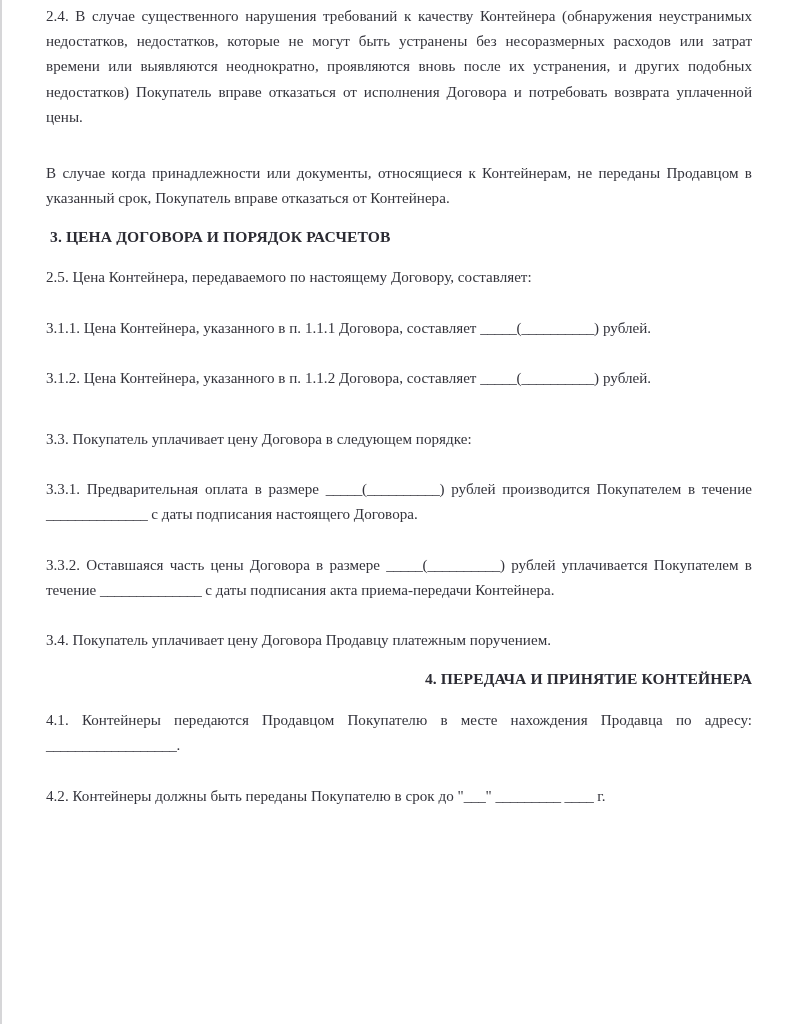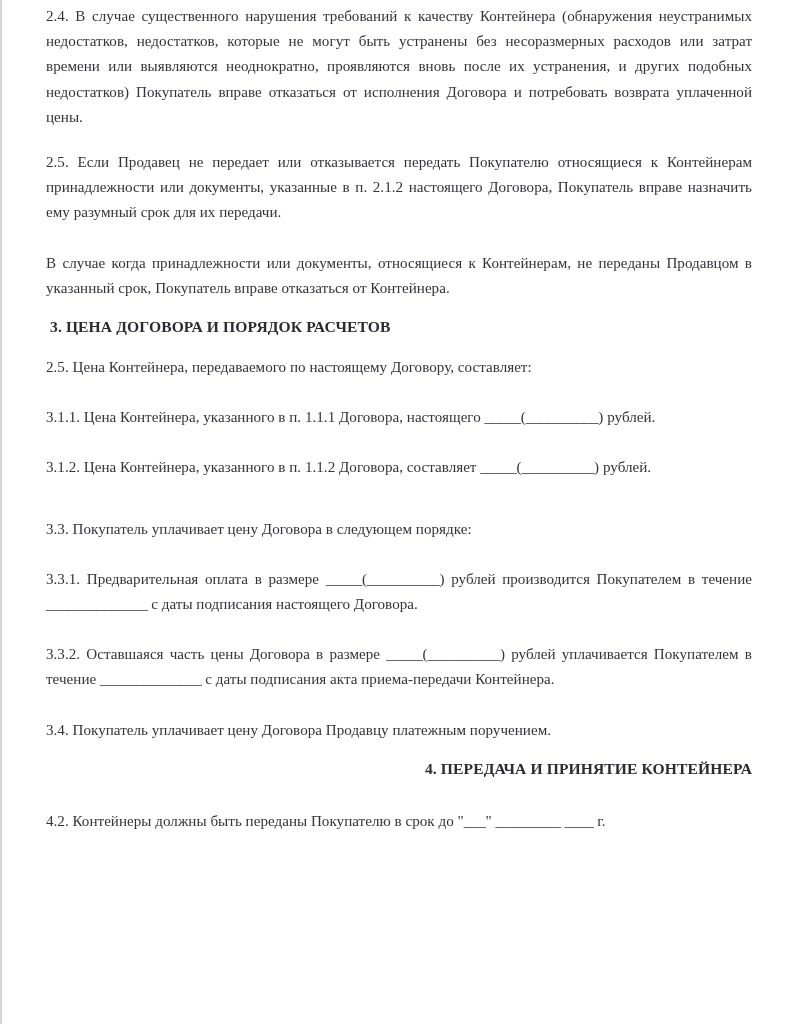--- a/index.html
+++ b/index.html
@@ -66,33 +66,32 @@
 </head>
 <body>
 
 <div class="page">
   <div class="page-body">
 
     <p class="para">2.4. В случае существенного нарушения требований к качеству Контейнера (обнаружения неустранимых недостатков, недостатков, которые не могут быть устранены без несоразмерных расходов или затрат времени или выявляются неоднократно, проявляются вновь после их устранения, и других подобных недостатков) Покупатель вправе отказаться от исполнения Договора и потребовать возврата уплаченной цены.</p>
 
     <div class="spacer-sm"></div>
 
-    <p class="para">2.5. Если Продавец не передает или отказывается передать Покупателю относящиеся к Контейнерам принадлежности или документы, указанные в п. 2.1.2 настоящего Договора, Покупатель вправе назначить ему разумный срок для их передачи.</p>
 
     <div class="spacer-md"></div>
 
     <p class="para">В случае когда принадлежности или документы, относящиеся к Контейнерам, не переданы Продавцом в указанный срок, Покупатель вправе отказаться от Контейнера.</p>
 
     <h2 class="heading">3. ЦЕНА ДОГОВОРА И ПОРЯДОК РАСЧЕТОВ</h2>
 
     <p class="para">2.5. Цена Контейнера, передаваемого по настоящему Договору, составляет:</p>
 
     <div class="spacer-md"></div>
 
-    <p class="para"><span>3.1.1. Цена Контейнера, указанного в п. 1.1.1 Договора, настоящего </span><span class="blank">_____</span><span>(</span><span class="blank">__________</span><span>) рублей.</span></p>
+    <p class="para"><span>3.1.1. Цена Контейнера, указанного в п. 1.1.1 Договора, составляет </span><span class="blank">_____</span><span>(</span><span class="blank">__________</span><span>) рублей.</span></p>
 
     <div class="spacer-md"></div>
 
     <p class="para"><span>3.1.2. Цена Контейнера, указанного в п. 1.1.2 Договора, составляет </span><span class="blank">_____</span><span>(</span><span class="blank">__________</span><span>) рублей.</span></p>
 
     <div class="spacer-md"></div>
 
 
     <div class="spacer-md"></div>
 
@@ -105,20 +104,21 @@
     <div class="spacer-md"></div>
 
     <p class="para"><span>3.3.2. Оставшаяся часть цены Договора в размере </span><span class="blank">_____</span><span>(</span><span class="blank">__________</span><span>) рублей уплачивается Покупателем в течение </span><span class="blank">______________</span><span> с даты подписания акта приема-передачи Контейнера.</span></p>
 
     <div class="spacer-md"></div>
 
     <p class="para">3.4. Покупатель уплачивает цену Договора Продавцу платежным поручением.</p>
 
     <h2 class="heading second">4. ПЕРЕДАЧА И ПРИНЯТИЕ КОНТЕЙНЕРА</h2>
 
+    <p class="para"><span>4.1. Контейнеры передаются Продавцом Покупателю в месте нахождения Продавца по адресу: </span><span class="blank">__________________</span><span>.</span></p>
 
     <div class="spacer-md"></div>
 
     <p class="para"><span>4.2. Контейнеры должны быть переданы Покупателю в срок до "</span><span class="blank">___</span><span>" </span><span class="blank">_________</span><span> </span><span class="blank">____</span><span> г.</span></p>
 
     <div class="spacer-md"></div>
 
 
   </div>
 </div>

